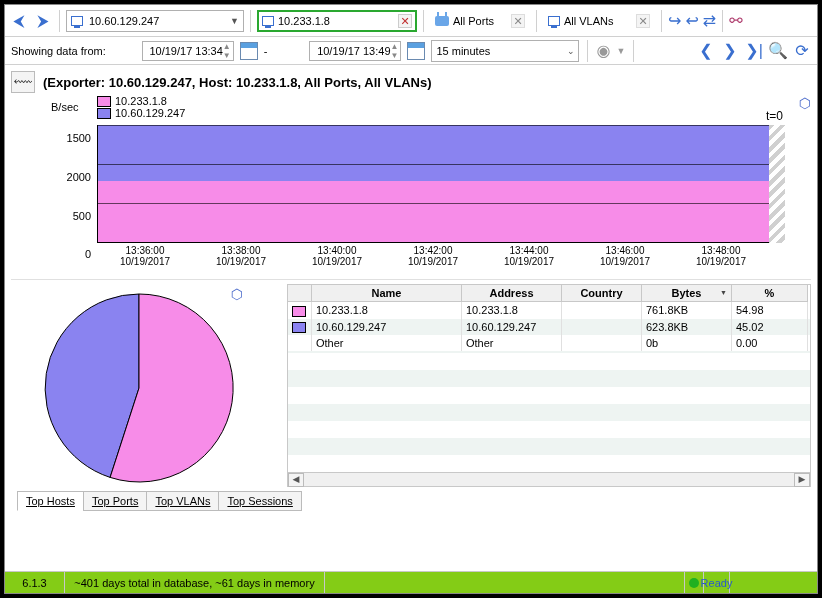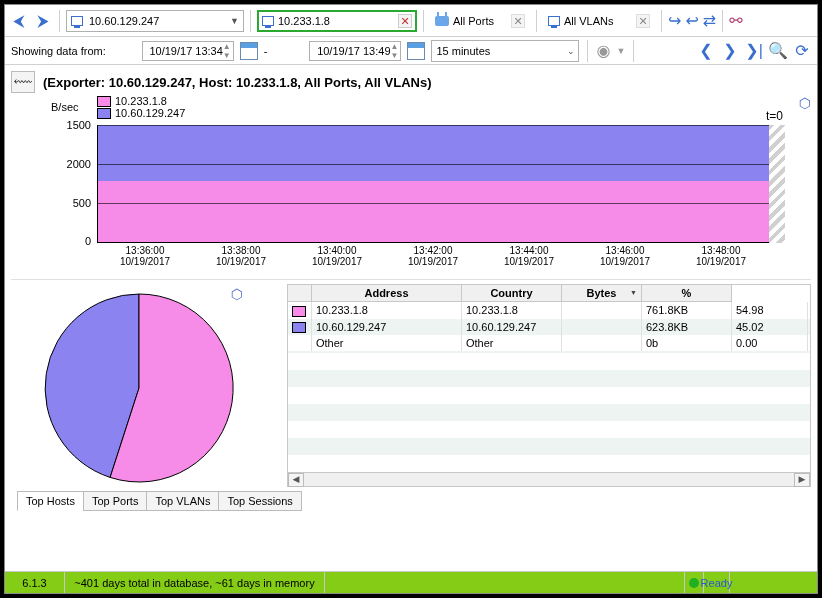--- a/index.html
+++ b/index.html
@@ -130,21 +130,21 @@
   .chart-wrap {
     position: relative;
     margin-top: 6px;
     height: 150px;
   }
   .yaxis {
     position:absolute; left:40px; top:0; width:44px; height:118px;
     text-align:right;
     font-size:11px;
   }
-  .yaxis div { position:absolute; right:4px; }
+  .yaxis div { position:absolute; right:4px;margin-top:13px; }
   .plot {
     position:absolute;
     left: 86px; top: 0;
     width: 672px; height: 118px;
     border-left: 1.5px solid #000;
     border-bottom: 1.5px solid #000;
   }
   .plot .grid {
     position:absolute; left:0; right:0;
     border-top:1px solid #000; opacity:.6;
@@ -221,20 +221,21 @@
     font-size:9px; text-align:center; line-height:11px; color:#555;
   }
   .table-scroll .lbtn{left:0;} .table-scroll .rbtn{right:0;}
 
   .tabs {
     margin-top: 4px;
     padding-left:6px;
     display:flex;
     gap:0;
     font-size:11px;
+    text-decoration:underline;
   }
   .tab {
     border:1px solid #bbb;
     background:#f4f4f4;
     padding: 3px 8px;
     margin-right:-1px;
   }
   .tab.active {
     background:#fff;
     border-top:1px solid #bbb;
@@ -413,20 +414,21 @@
             <path d="M0,-94 A94,94 0 0 0 -28.9,89.4 L0,0 Z" fill="#8a83f0" stroke="#000" stroke-width="1"></path>
 
             <path d="M0,-94 A94,94 0 1 1 -28.9,89.4 L0,0 Z" fill="#f78ce8" stroke="#000" stroke-width="1"></path>
           </g>
         </svg>
       </div>
 
       <div class="table-wrap">
         <div class="thead">
           <div></div>
+          <div>Name</div>
           <div>Address</div>
           <div>Country</div>
           <div class="sort-ind">Bytes</div>
           <div>%</div>
         </div>
         <div class="tbody">
           <div class="trow">
             <div><span class="swatch sw-pink"></span></div>
             <div>10.233.1.8</div>
             <div>10.233.1.8</div>

